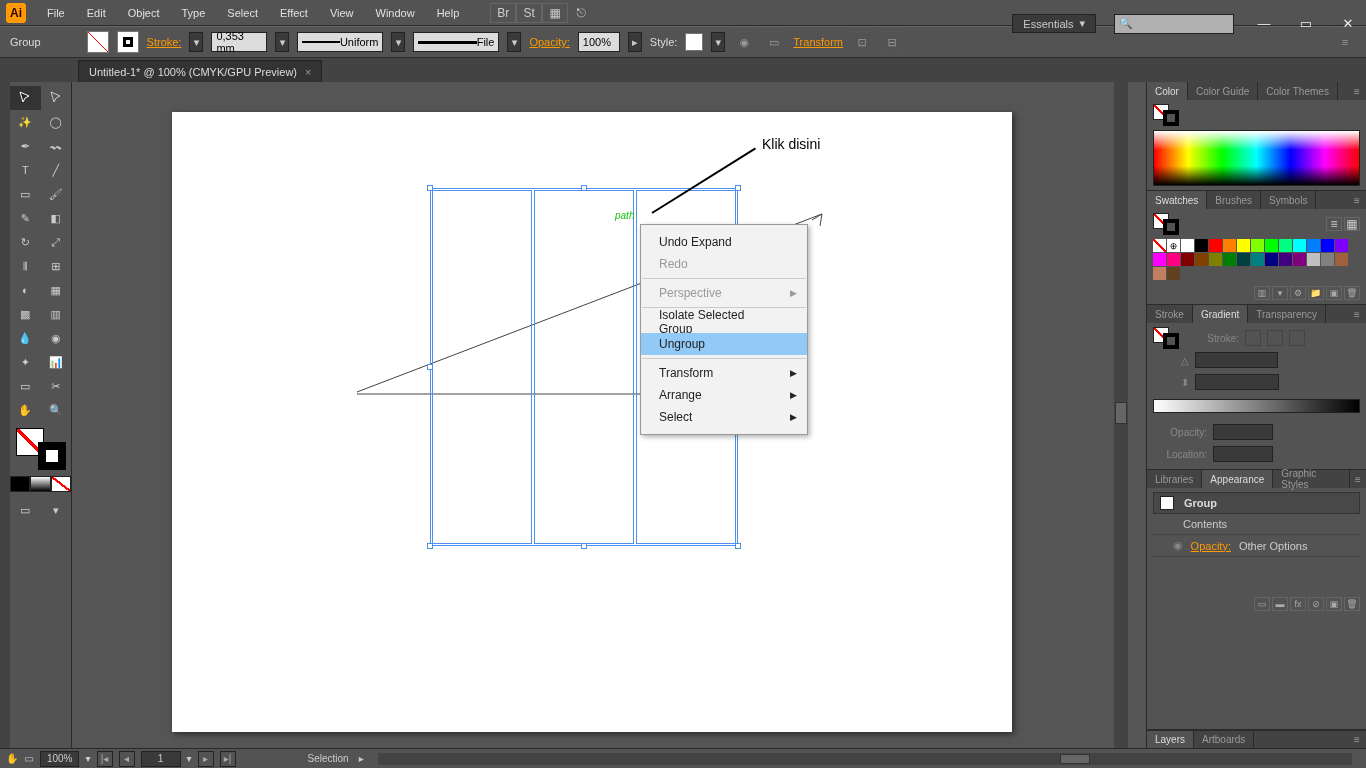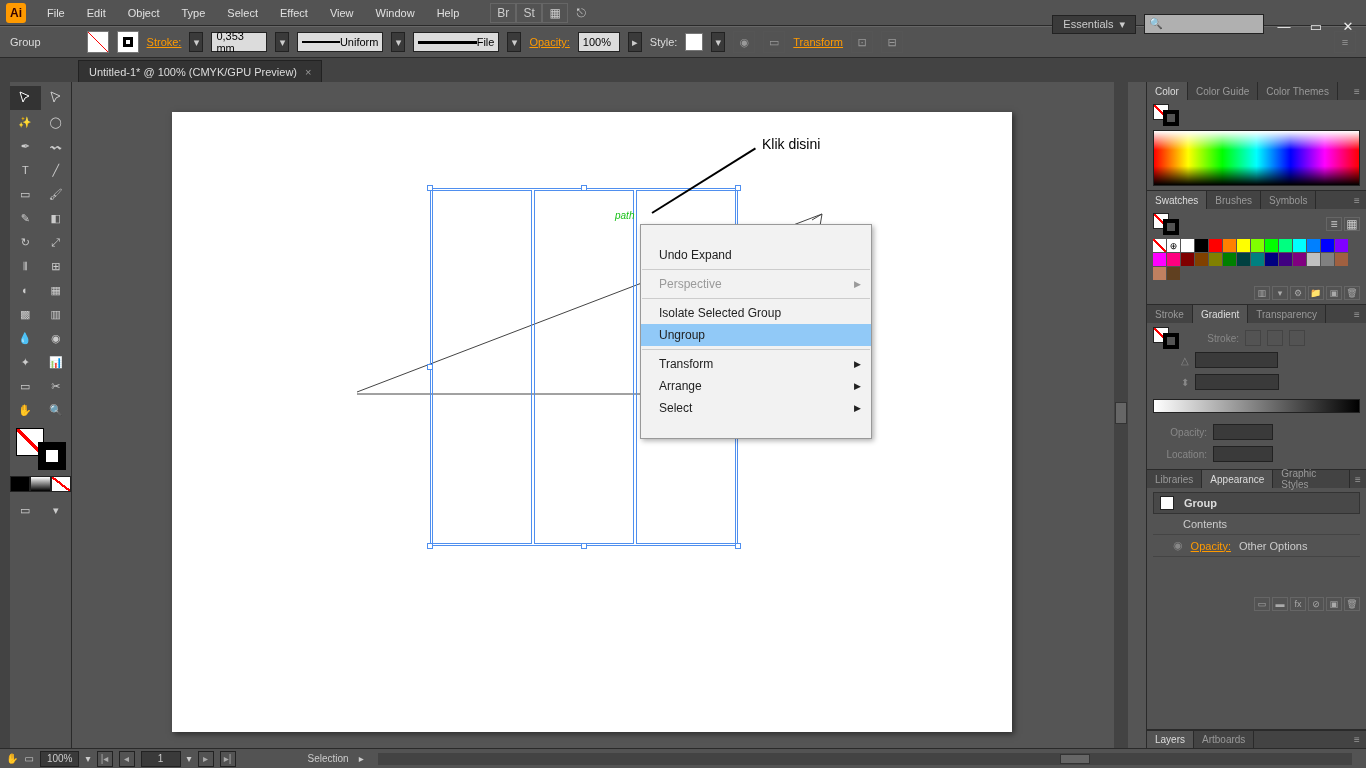--- a/index.html
+++ b/index.html
@@ -2,21 +2,21 @@
 <html><head>
 <meta charset="utf-8">
 <style>
 * { margin:0; padding:0; box-sizing:border-box; font-family:"Segoe UI",Tahoma,sans-serif; }
 body { width:1366px; height:768px; background:#4a4a4a; overflow:hidden; font-size:11px; color:#ccc; position:relative; }
 
 
 .menubar { height:26px; background:#535353; display:flex; align-items:center; padding:0 6px; border-bottom:1px solid #2a2a2a; }
 .ai-logo { width:20px; height:20px; background:#ff9a00; color:#330000; font-weight:bold; display:flex; align-items:center; justify-content:center; border-radius:3px; font-size:12px; margin-right:10px; }
 .menu-item { padding:0 11px; color:#e0e0e0; cursor:default; }
-.menubar-right { margin-left:auto; display:flex; align-items:flex-end; gap:8px;margin-top:22px; }
+.menubar-right { margin-left:auto; display:flex; align-items:center; gap:18px;margin-top:22px; }
 .mb-icon { width:26px; height:20px; border:1px solid #666; display:flex; align-items:center; justify-content:center; color:#ccc; font-size:12px; }
 .workspace-sel { background:#3a3a3a; border:1px solid #222; padding:2px 10px; color:#ccc; display:flex; align-items:center; gap:6px; }
 .searchbox { width:120px; height:20px; background:#b0b0b0; border:1px solid #222; display:flex; align-items:center; padding:0 4px; }
 .win-btn { width:24px; height:14px; color:#eee; font-size:13px; display:flex; align-items:center; justify-content:center; }
 
 
 .controlbar { height:32px; background:#535353; border-top:1px solid #666; border-bottom:1px solid #2a2a2a; display:flex; align-items:center; padding:0 10px; gap:8px; }
 .cb-label { color:#ddd; }
 .cb-label.orange { color:#ff9a00; text-decoration:underline; }
 .swatch { width:22px; height:22px; border:1px solid #777; background:#fff; display:flex; align-items:center; justify-content:center; }
@@ -52,21 +52,21 @@
 
 .canvas-area { flex:1; background:#555; position:relative; overflow:hidden; }
 .artboard { position:absolute; left:100px; top:30px; width:840px; height:620px; background:#fff; box-shadow:2px 2px 6px rgba(0,0,0,.5); }
 .selection-box { position:absolute; border:1px solid #4f8fef; }
 .sel-handle { position:absolute; width:6px; height:6px; background:#fff; border:1px solid #4f8fef; }
 .path-label { position:absolute; color:#18c018; font-size:10px; font-style:italic; }
 .annot { position:absolute; color:#000; font-size:14px; }
 .annot-line { position:absolute; background:#000; height:2px; transform-origin:left center; }
 
 
-.ctx-menu { position:absolute; width:232px; background:#f2f2f2; border:1px solid #999; box-shadow:2px 2px 5px rgba(0,0,0,.3); padding:19px 0; }
+.ctx-menu { position:absolute; width:168px; background:#f2f2f2; border:1px solid #999; box-shadow:2px 2px 5px rgba(0,0,0,.3); padding:6px 0; }
 .ctx-item { height:22px; padding:0 28px 0 18px; display:flex; align-items:center; color:#222; font-size:12px; position:relative; }
 .ctx-item.disabled { color:#9a9a9a; }
 .ctx-item.hl { background:#91c9f7; }
 .ctx-sep { height:1px; background:#ccc; margin:3px 1px; }
 .ctx-arrow { position:absolute; right:10px; font-size:9px; }
 .right-panels { width:220px; background:#535353; display:flex; flex-direction:column; border-left:1px solid #2a2a2a; }
 .panel { border-bottom:1px solid #2a2a2a; }
 .panel-tabs { height:18px; background:#434343; display:flex; align-items:center; font-size:10px; }
 .p-tab { padding:0 8px; height:18px; display:flex; align-items:center; color:#999; border-right:1px solid #2a2a2a; }
 .p-tab.active { background:#535353; color:#ddd; }
@@ -274,20 +274,21 @@
         <div class="sel-handle" style="left:50%;bottom:-4px;margin-left:-3px"></div>
         <div class="sel-handle" style="right:-4px;bottom:-4px"></div>
       </div>
       <div class="path-label" style="left:443px;top:98px">path</div>
 
       <div class="annot" style="left:590px;top:24px">Klik disini</div>
       <div class="annot-line" style="left:480px;top:100px;width:122px;transform:rotate(-32deg)"></div>
 
       <div class="ctx-menu" style="left:468px;top:112px">
         <div class="ctx-item">Undo Expand</div>
+        <div class="ctx-item disabled">Redo</div>
         <div class="ctx-sep"></div>
         <div class="ctx-item disabled">
             <span>Perspective</span>
             <span class="ctx-arrow">▶</span>
           </div>
         <div class="ctx-sep"></div>
         <div class="ctx-item">Isolate Selected Group</div>
         <div class="ctx-item hl">Ungroup</div>
         <div class="ctx-sep"></div>
         <div class="ctx-item">

